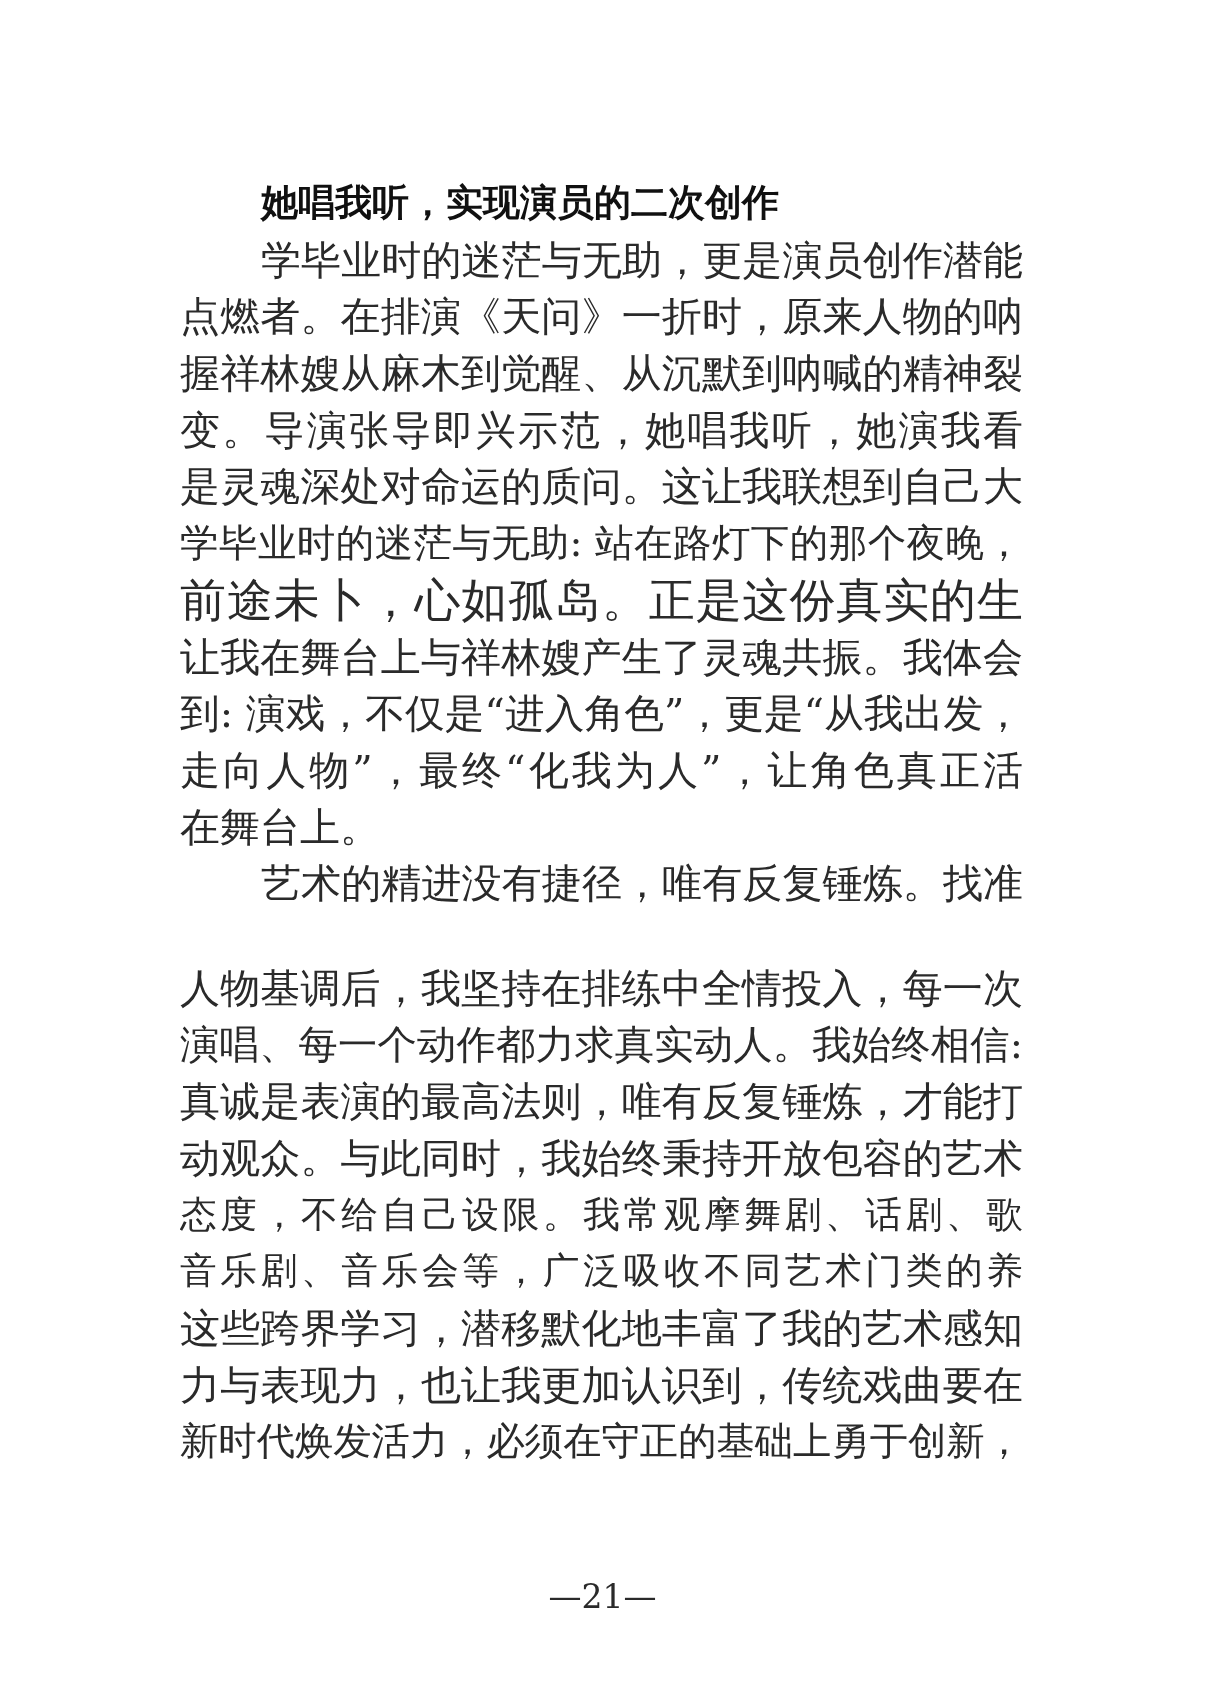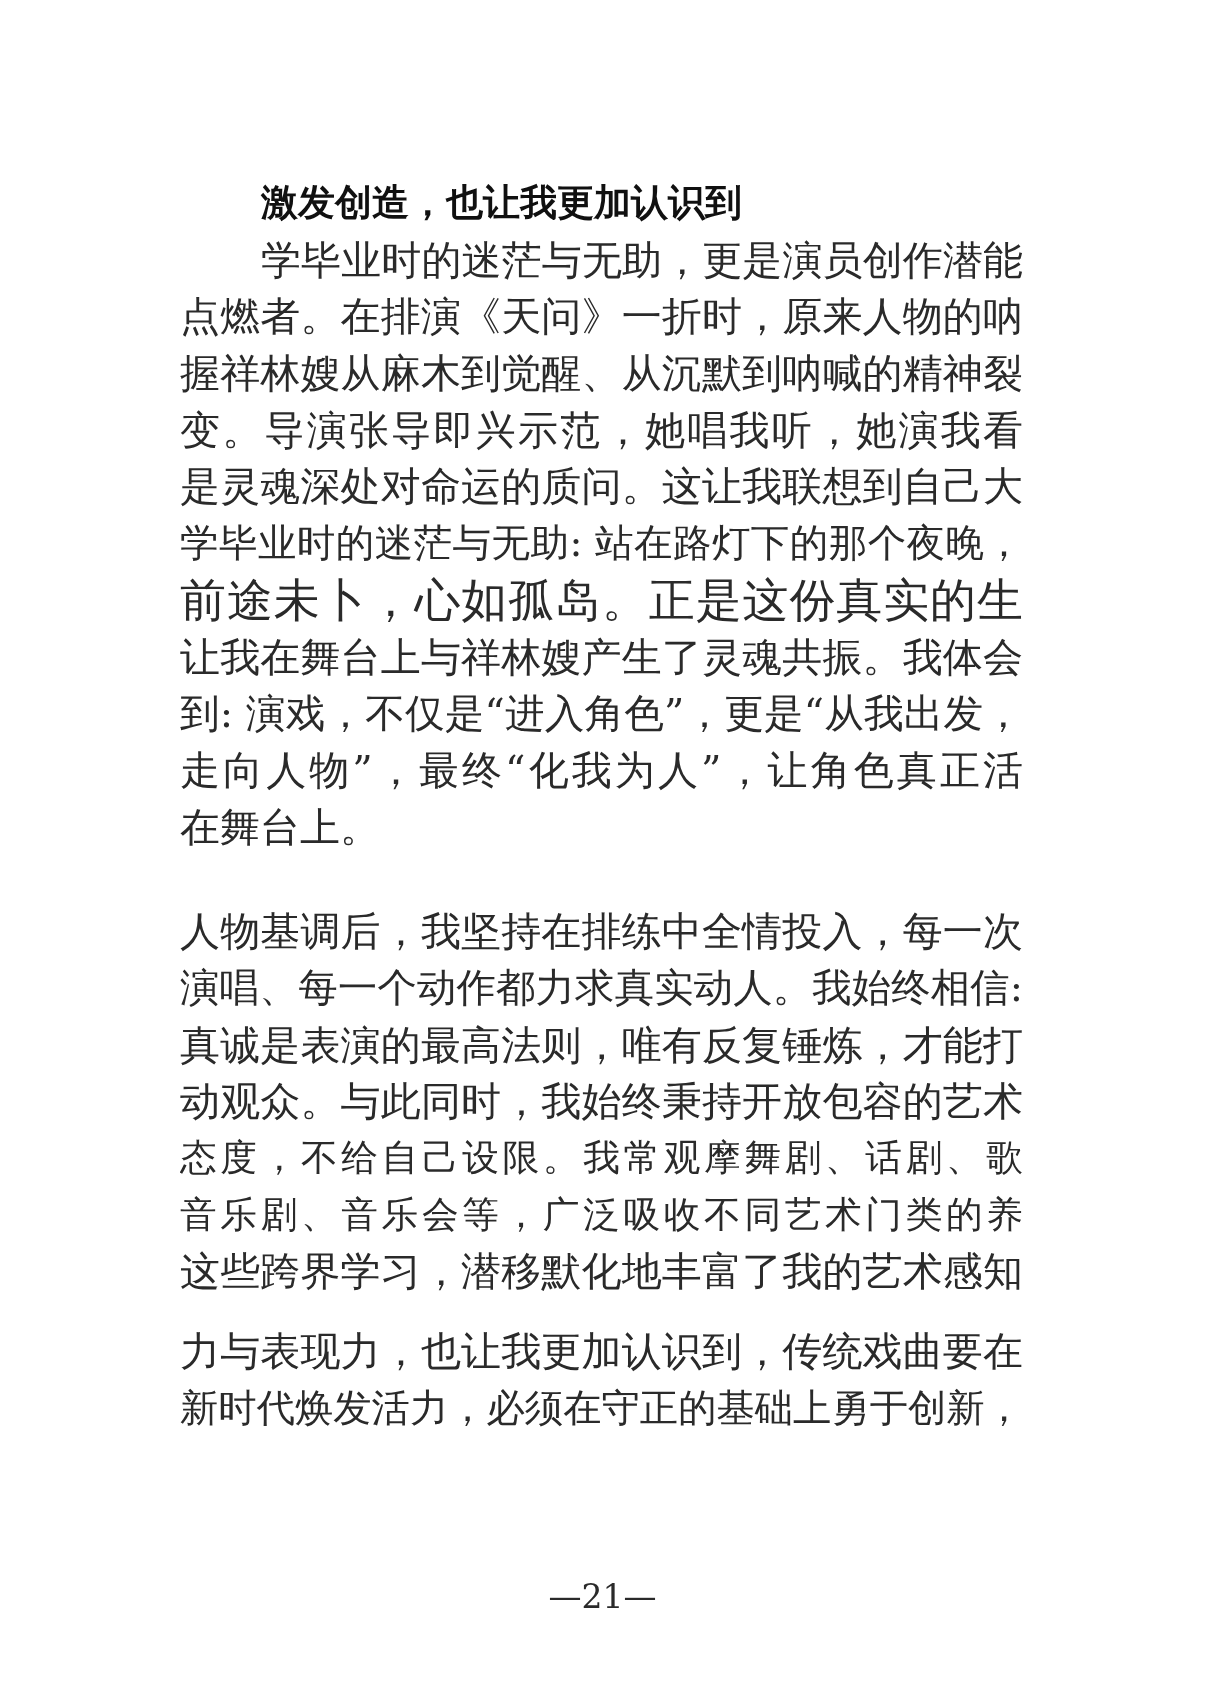--- a/index.html
+++ b/index.html
@@ -54,46 +54,47 @@
     color: #2a2a2a;
   }
 </style>
 </head>
 <body>
 
 <div class="page">
   <div class="text-block">
 
     <section>
-      <h2 class="heading">激发创造，也让我更加认识到</h2>
+      <h2 class="heading">她唱我听，实现演员的二次创作</h2>
       <div class="para">
           <div class="line indent" style="font-size: 40px;">学毕业时的迷茫与无助，更是演员创作潜能的</div>
           <div class="line" style="font-size: 40px;">点燃者。在排演《天问》一折时，原来人物的呐喊</div>
           <div class="line" style="font-size: 40px;">握祥林嫂从麻木到觉醒、从沉默到呐喊的精神裂</div>
           <div class="line" style="font-size: 40px;">变。导演张导即兴示范，她唱我听，她演我看——</div>
           <div class="line" style="font-size: 40px;">是灵魂深处对命运的质问。这让我联想到自己大</div>
           <div class="line" style="font-size: 38.5px;">学毕业时的迷茫与无助: 站在路灯下的那个夜晚，</div>
           <div class="line" style="font-size: 46px;">前途未卜，心如孤岛。正是这份真实的生命体验，</div>
           <div class="line" style="font-size: 40px;">让我在舞台上与祥林嫂产生了灵魂共振。我体会</div>
           <div class="line" style="font-size: 39.7px;">到: 演戏，不仅是“进入角色”，更是“从我出发，</div>
           <div class="line" style="font-size: 40px;">走向人物”，最终“化我为人”，让角色真正活</div>
           <div class="line short" style="font-size: 40px;">在舞台上。</div>
         </div>
     </section>
 
     <section>
       <div class="para">
+          <div class="line indent" style="font-size: 40px;">艺术的精进没有捷径，唯有反复锤炼。找准</div>
           <div class="line" style="font-size: 40px; margin-top: 48px;">人物基调后，我坚持在排练中全情投入，每一次</div>
           <div class="line" style="font-size: 39.3px;">演唱、每一个动作都力求真实动人。我始终相信:</div>
           <div class="line" style="font-size: 40px;">真诚是表演的最高法则，唯有反复锤炼，才能打</div>
           <div class="line" style="font-size: 40px;">动观众。与此同时，我始终秉持开放包容的艺术</div>
           <div class="line" style="font-size: 36.7px;">态度，不给自己设限。我常观摩舞剧、话剧、歌剧、</div>
           <div class="line" style="font-size: 36.7px;">音乐剧、音乐会等，广泛吸收不同艺术门类的养分。</div>
           <div class="line" style="font-size: 40px;">这些跨界学习，潜移默化地丰富了我的艺术感知</div>
-          <div class="line" style="font-size: 40px; margin-top: 23px;">力与表现力，也让我更加认识到，传统戏曲要在</div>
+          <div class="line" style="font-size: 40px;">力与表现力，也让我更加认识到，传统戏曲要在</div>
           <div class="line" style="font-size: 38.3px;">新时代焕发活力，必须在守正的基础上勇于创新，</div>
         </div>
     </section>
 
   </div>
 
   <div class="footer">—21—</div>
 </div>
 
 </body></html>

